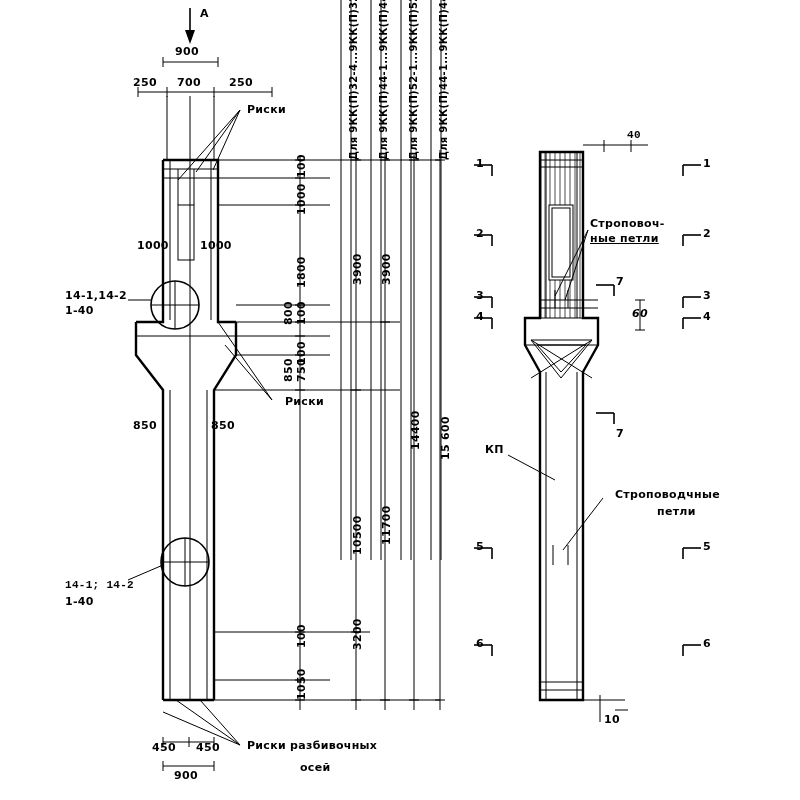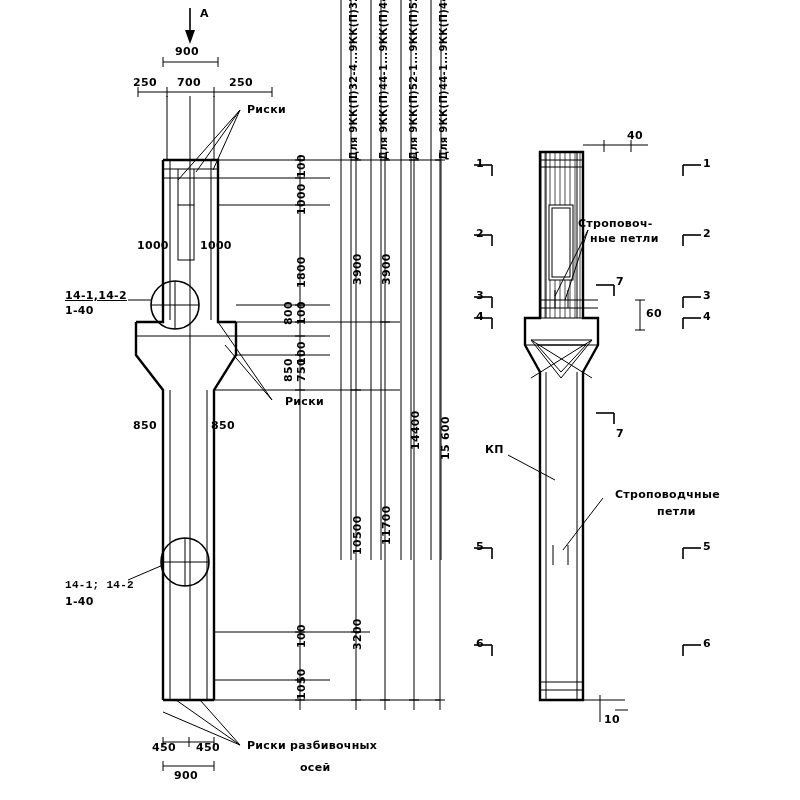--- a/index.html
+++ b/index.html
@@ -291,21 +291,21 @@
 <div class="lbl b" style="left:133px;top:77px;">250</div>
 <div class="lbl b" style="left:177px;top:77px;">700</div>
 <div class="lbl b" style="left:229px;top:77px;">250</div>
 
 <div class="lbl b" style="left:247px;top:104px;">Риски</div>
 <div class="lbl b" style="left:285px;top:396px;">Риски</div>
 
 <div class="lbl b" style="left:137px;top:240px;">1000</div>
 <div class="lbl b" style="left:200px;top:240px;">1000</div>
 
-<div class="lbl b" style="left:65px;top:290px;text-decoration:underline;">14-1,14-2</div>
+<div class="lbl b" style="left:65px;top:290px;">14-1,14-2</div>
 <div class="lbl b" style="left:65px;top:305px;">1-40</div>
 <div class="lbl b" style="left:65px;top:580px;font-family:Liberation Mono, monospace;">14-1; 14-2</div>
 <div class="lbl b" style="left:65px;top:596px;">1-40</div>
 
 <div class="lbl b" style="left:133px;top:420px;">850</div>
 <div class="lbl b" style="left:211px;top:420px;">850</div>
 
 <div class="lbl b" style="left:152px;top:742px;">450</div>
 <div class="lbl b" style="left:196px;top:742px;">450</div>
 <div class="lbl b" style="left:174px;top:770px;">900</div>
@@ -349,23 +349,23 @@
 <div class="lbl b" style="left:703px;top:158px;">1</div>
 <div class="lbl b" style="left:703px;top:228px;">2</div>
 <div class="lbl b" style="left:703px;top:290px;">3</div>
 <div class="lbl b" style="left:703px;top:311px;">4</div>
 <div class="lbl b" style="left:703px;top:541px;">5</div>
 <div class="lbl b" style="left:703px;top:638px;">6</div>
 
 <div class="lbl b" style="left:616px;top:276px;">7</div>
 <div class="lbl b" style="left:616px;top:428px;">7</div>
 
-<div class="lbl b" style="left:627px;top:130px;">40</div>
-<div class="lbl b" style="left:646px;top:308px;">60</div>
+<div class="lbl b" style="left:627px;top:130px;font-family:Liberation Mono, monospace;">40</div>
+<div class="lbl b" style="left:632px;top:308px;font-style:italic;">60</div>
 <div class="lbl b" style="left:604px;top:714px;">10</div>
 
-<div class="lbl b" style="left:578px;top:218px;">Строповоч-</div>
-<div class="lbl b" style="left:590px;top:233px;">ные петли</div>
+<div class="lbl b" style="left:590px;top:218px;">Строповоч-</div>
+<div class="lbl b" style="left:590px;top:233px;text-decoration:underline;">ные петли</div>
 <div class="lbl b" style="left:615px;top:489px;">Строповодчные</div>
 <div class="lbl b" style="left:657px;top:506px;">петли</div>
 <div class="lbl b" style="left:485px;top:444px;">КП</div>
 
 </div>
 
 </body></html>

